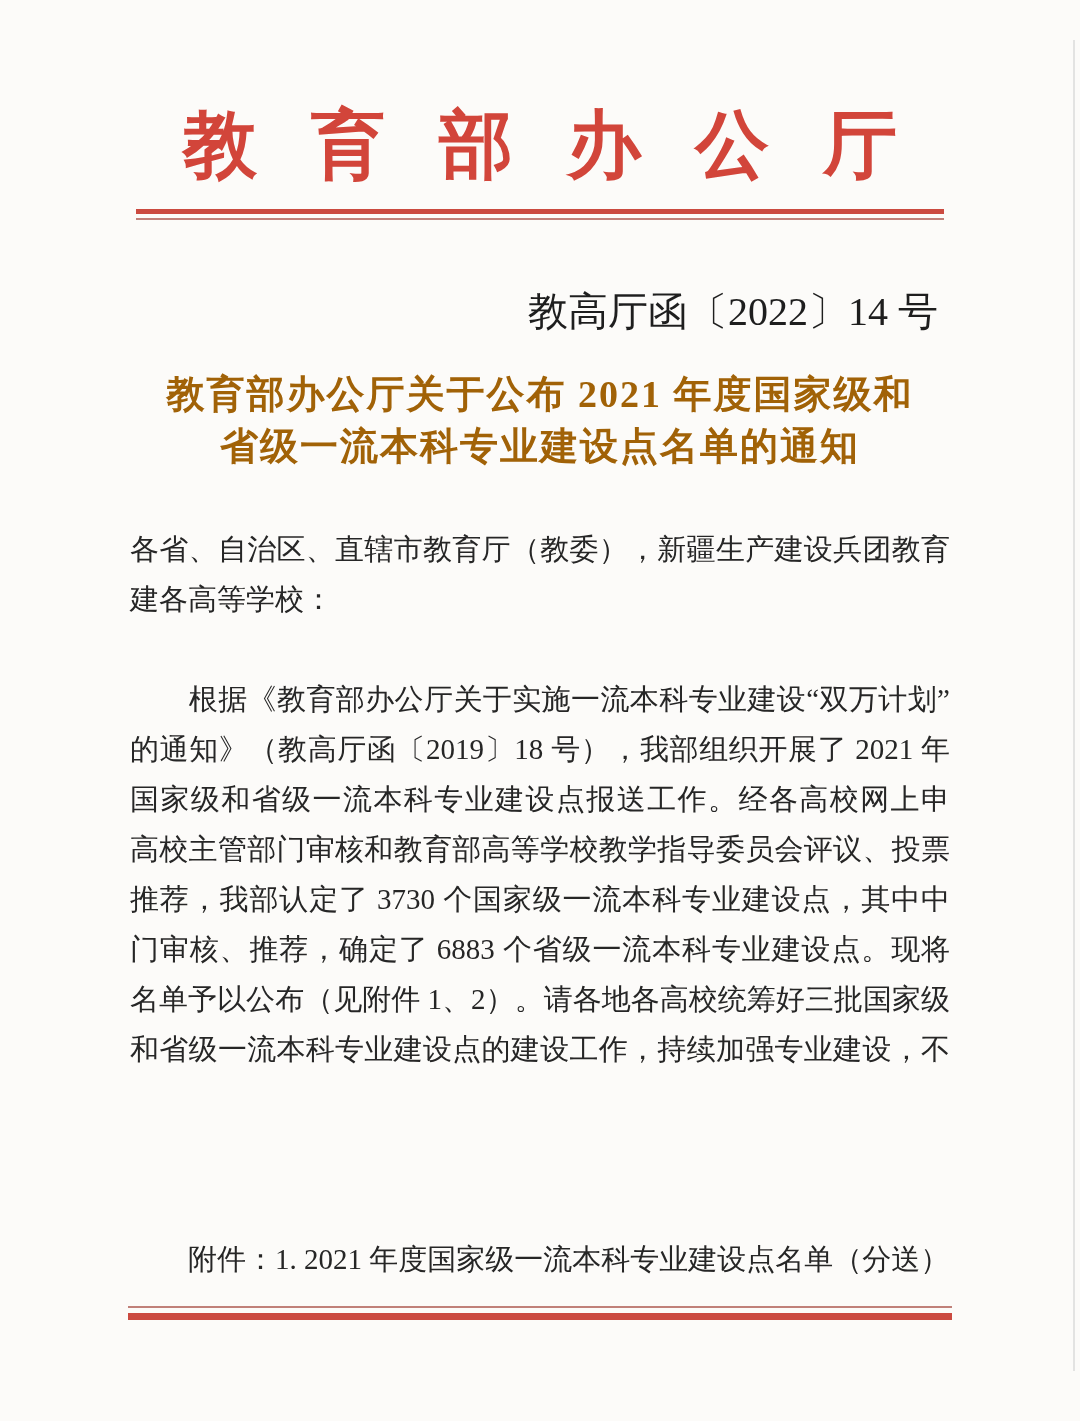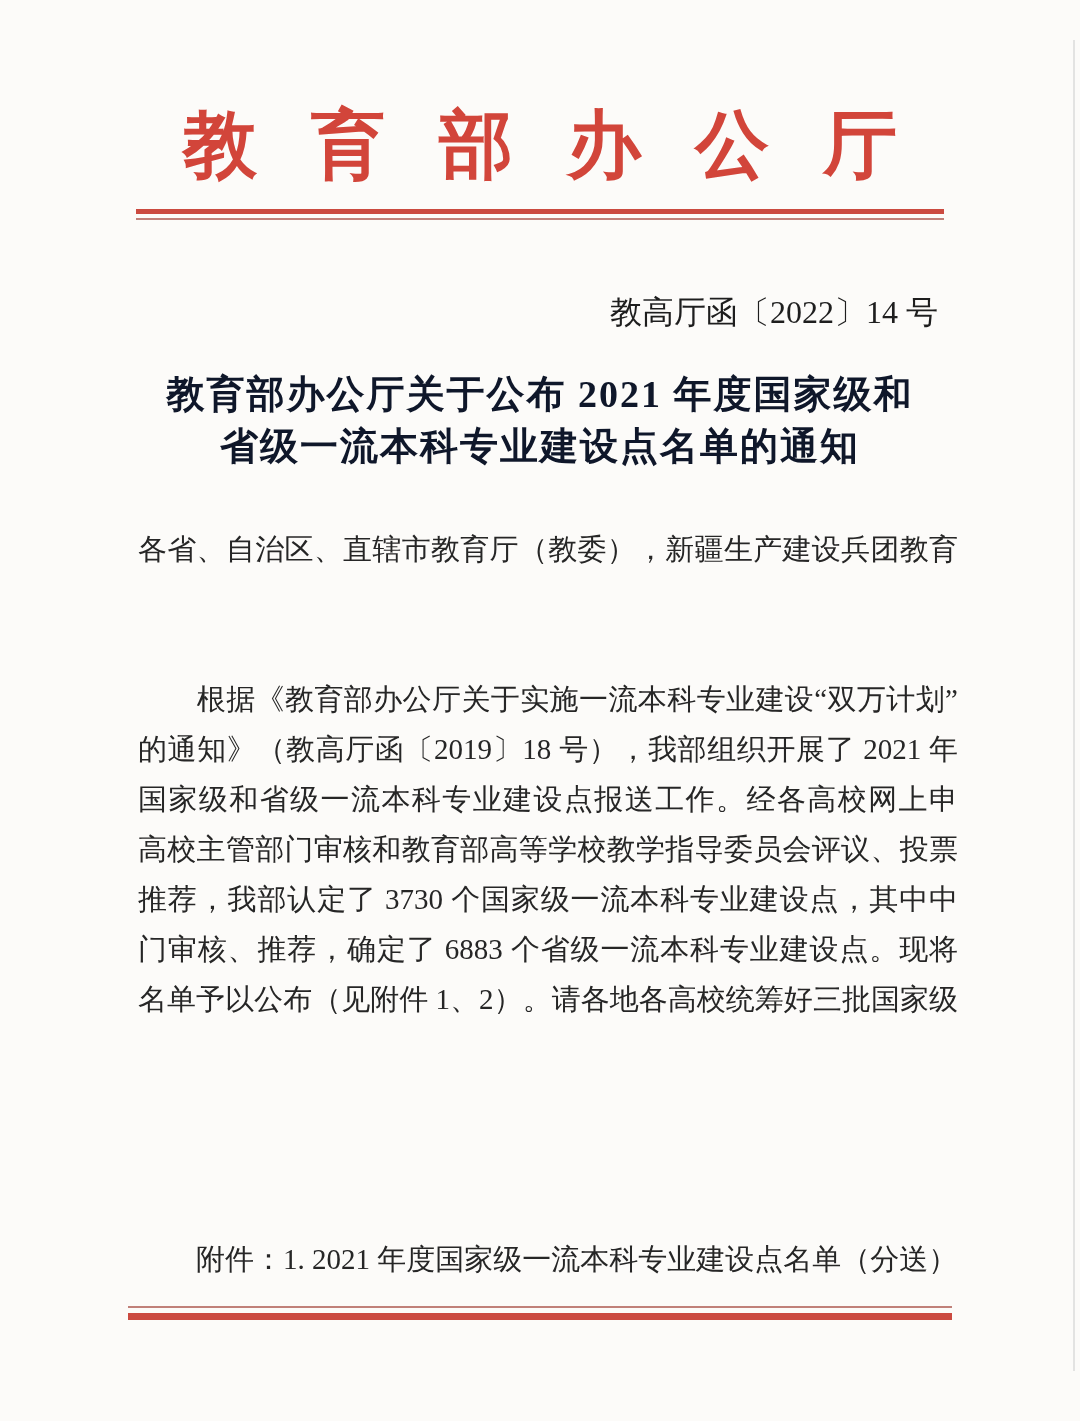--- a/index.html
+++ b/index.html
@@ -36,40 +36,40 @@
   }
   .rule { position: absolute; left: 136px; right: 136px; }
   .rule-top-thick   { top: 209px; height: 5px; background: var(--rule-red); }
   .rule-top-thin    { top: 218px; height: 2px; background: var(--rule-red-light); }
   .rule-bottom-thin { top: 1306px; height: 2px; left: 128px; right: 128px; background: var(--rule-red-light); }
   .rule-bottom-thick{ top: 1313px; height: 7px; left: 128px; right: 128px; background: var(--rule-red); }
   .doc-number {
     position: absolute;
     top: 292px;
     right: 142px;
-    font-size: 32px;
+    font-size: 40px;
     line-height: 40px;
     color: #1e1e1e;
     white-space: nowrap;
   }
   .title {
     position: absolute;
     top: 368px;
     left: 0;
     width: 100%;
     text-align: center;
     font-size: 38px;
     font-weight: 700;
     line-height: 52px;
-    color: #0f172a;
+    color: #a16207;
     letter-spacing: 2px;
   }
   .text-block {
     position: absolute;
-    left: 138px;
+    left: 130px;
     width: 820px;
     font-size: 29px;
     color: var(--text-dark);
   }
   .salutation { top: 524px; }
   .body-par   { top: 674px; }
   .attachment { top: 1234px; }
   .line {
     height: 50px;
     line-height: 50px;
@@ -104,30 +104,32 @@
 
   <div class="doc-number">教高厅函〔2022〕14 号</div>
 
   <div class="title">
     <div>教育部办公厅关于公布 2021 年度国家级和</div>
     <div>省级一流本科专业建设点名单的通知</div>
   </div>
 
   <div class="text-block salutation">
     <div class="line jline">各省、自治区、直辖市教育厅（教委），新疆生产建设兵团教育</div>
+    <div class="line plain">建各高等学校：</div>
   </div>
 
   <div class="text-block body-par">
     <div class="line jline">　　根据《教育部办公厅关于实施一流本科专业建设“双万计划”</div>
     <div class="line jline">的通知》（教高厅函〔2019〕18 号），我部组织开展了 2021 年度</div>
     <div class="line jline">国家级和省级一流本科专业建设点报送工作。经各高校网上申报、</div>
     <div class="line jline">高校主管部门审核和教育部高等学校教学指导委员会评议、投票</div>
     <div class="line jline">推荐，我部认定了 3730 个国家级一流本科专业建设点，其中中</div>
     <div class="line jline">门审核、推荐，确定了 6883 个省级一流本科专业建设点。现将</div>
     <div class="line jline">名单予以公布（见附件 1、2）。请各地各高校统筹好三批国家级</div>
+    <div class="line jline">和省级一流本科专业建设点的建设工作，持续加强专业建设，不</div>
   </div>
 
   <div class="text-block attachment">
     <div class="line plain">　　附件：1. 2021 年度国家级一流本科专业建设点名单（分送）</div>
   </div>
 
   <div class="rule rule-bottom-thin"></div>
   <div class="rule rule-bottom-thick"></div>
 
   <div class="page-right-edge"></div>

